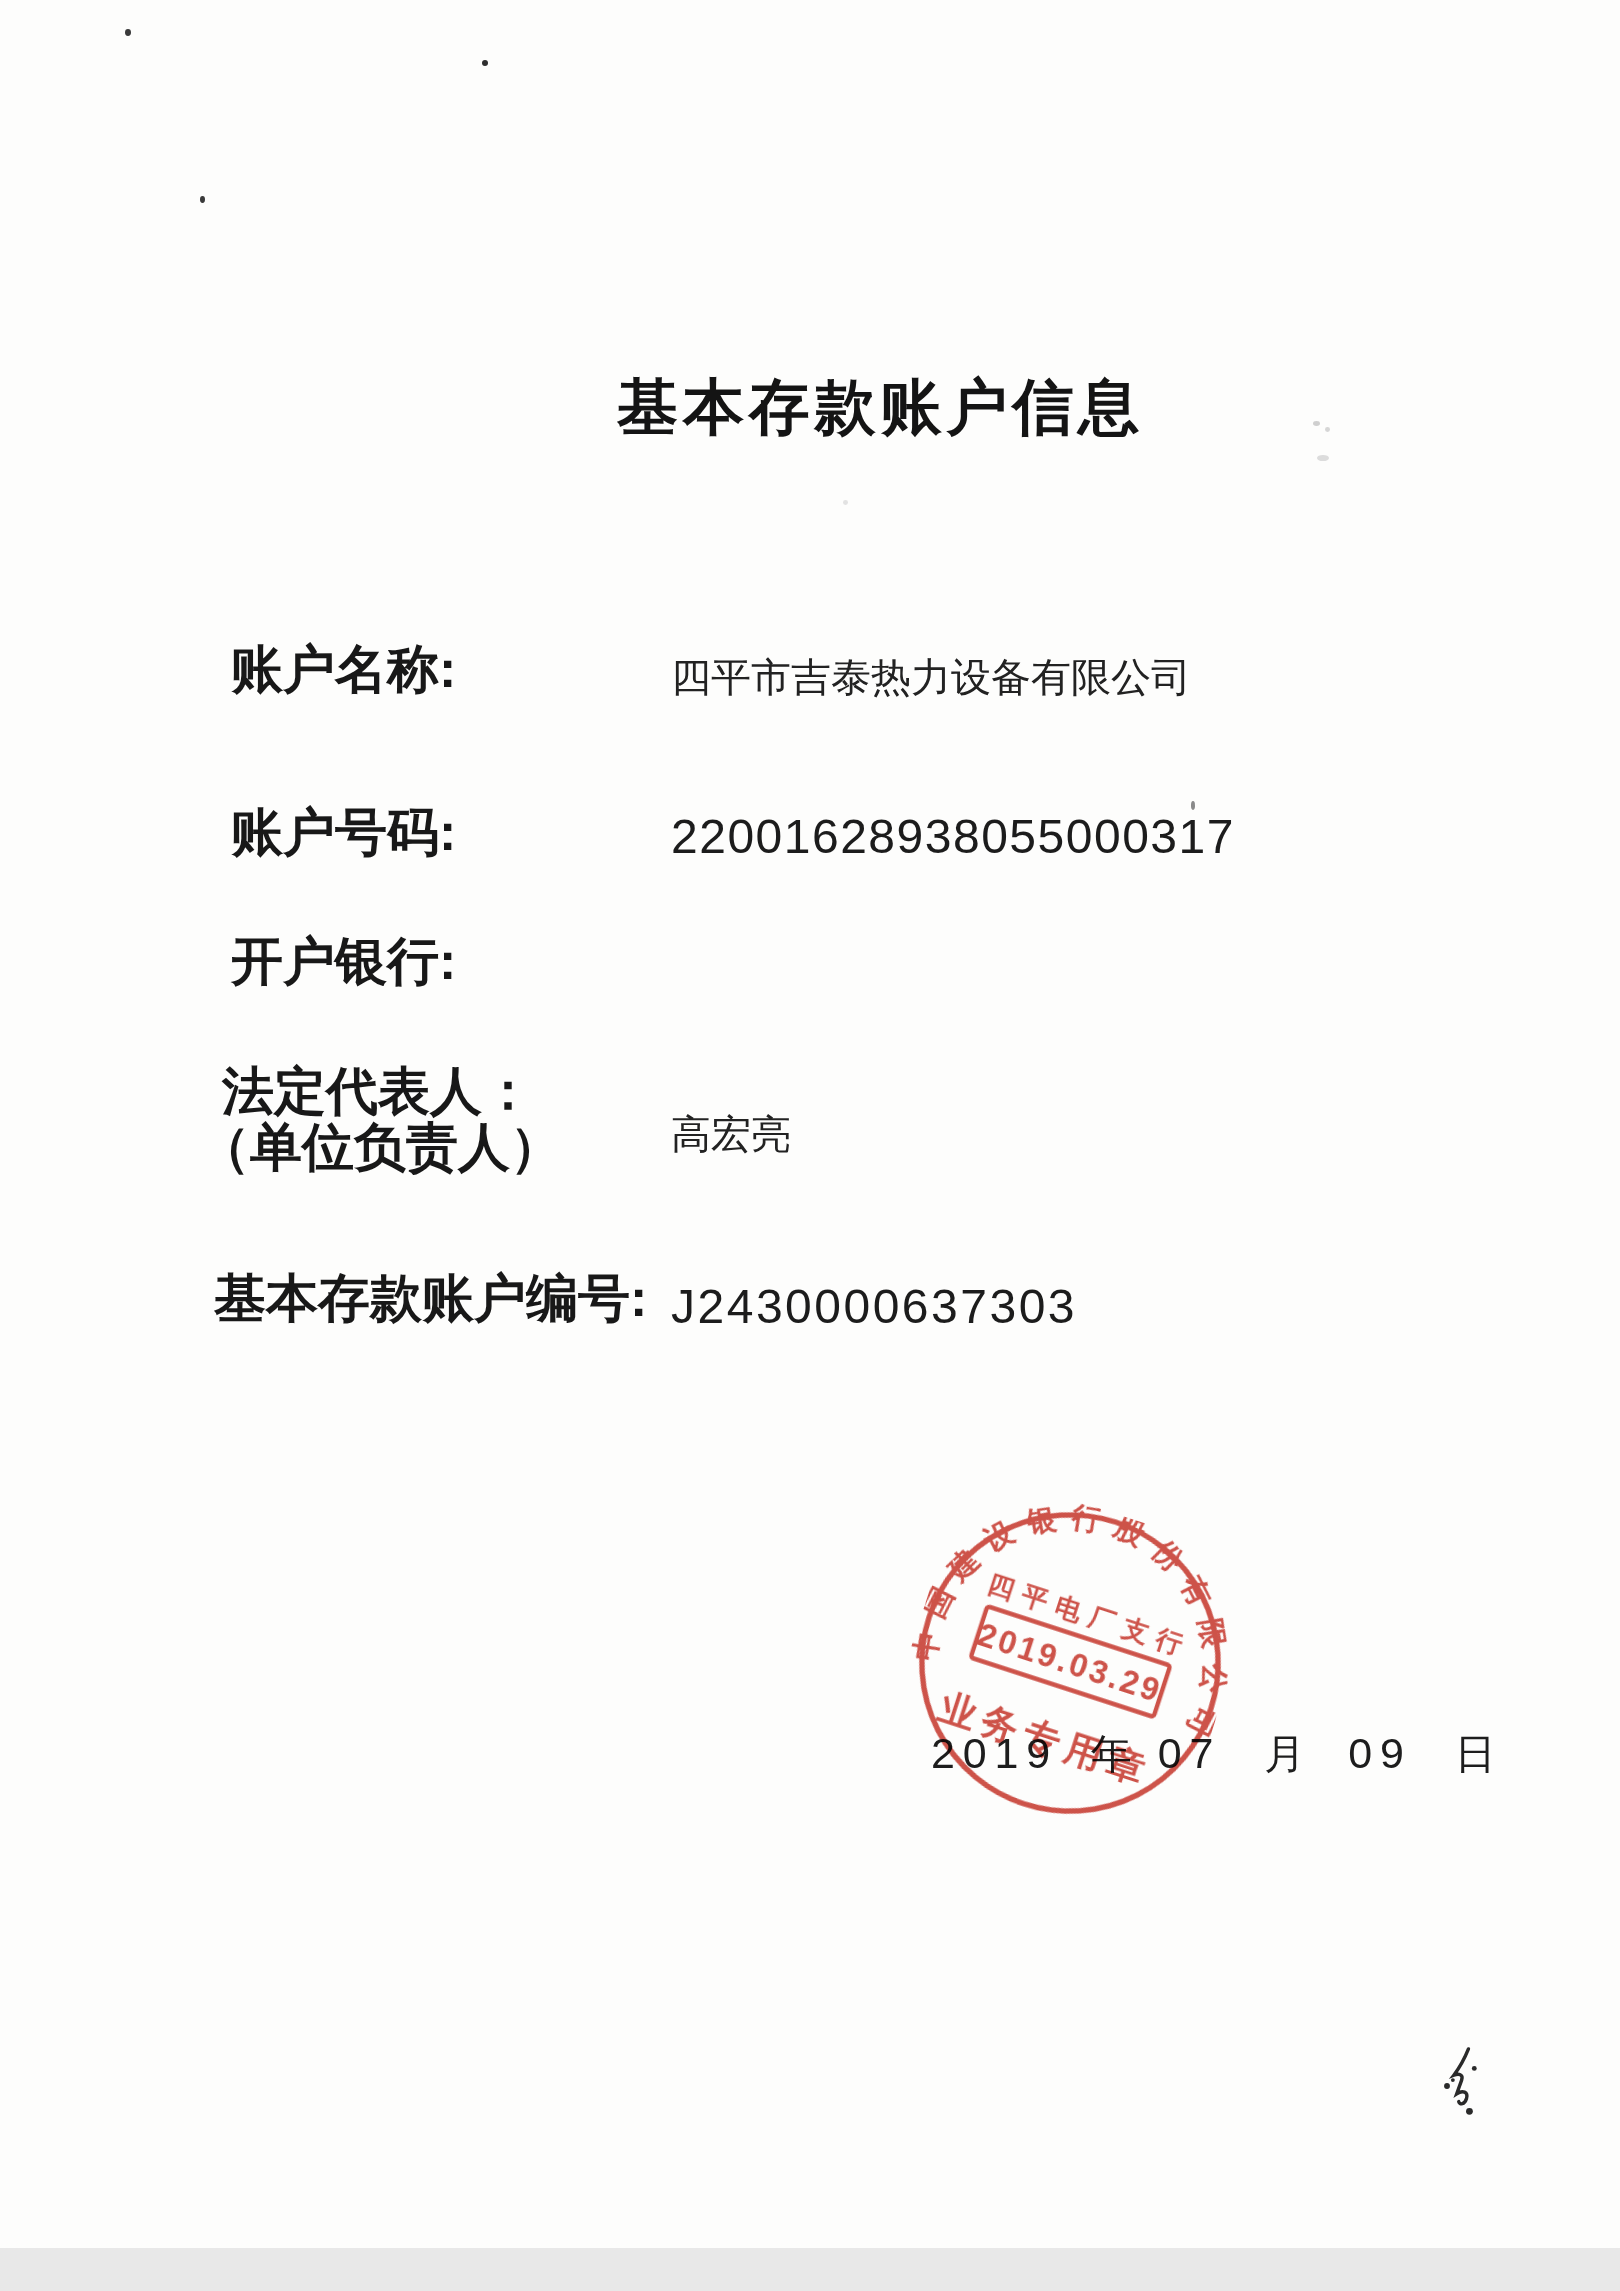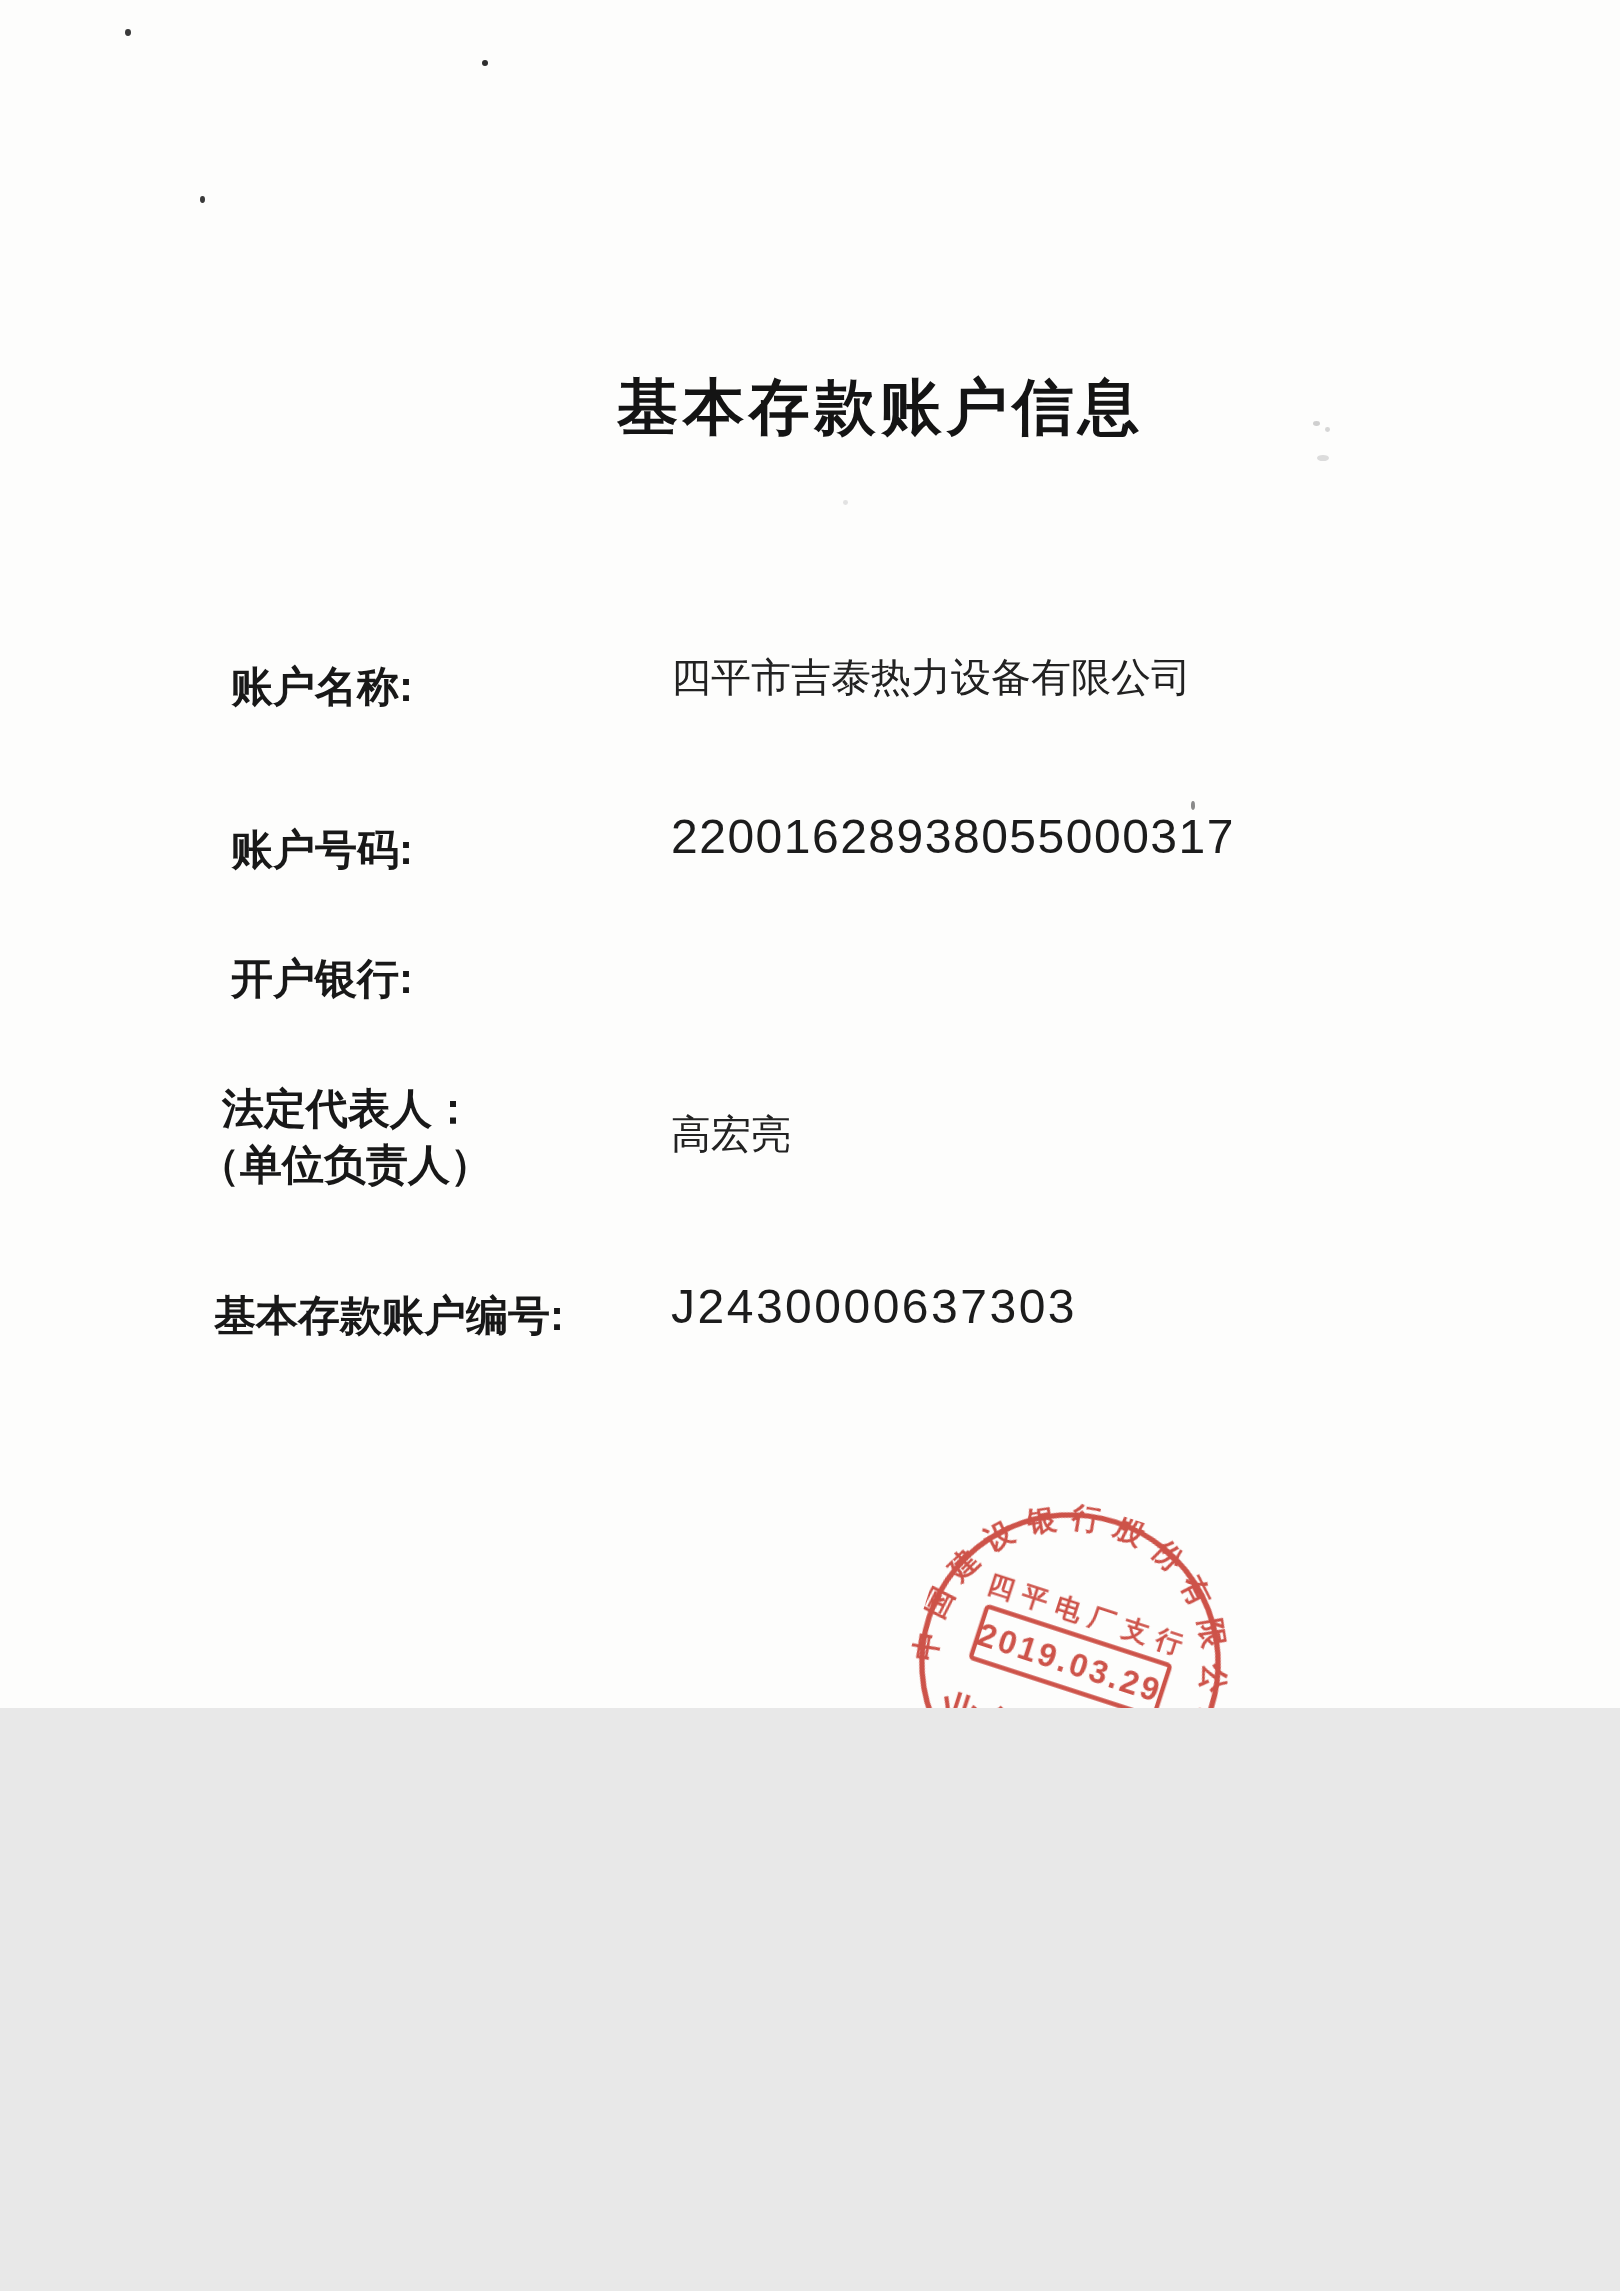--- a/index.html
+++ b/index.html
@@ -1,44 +1,43 @@
 <!DOCTYPE html>
 <html><head>
 <meta charset="utf-8">
 <style>
   * { margin: 0; padding: 0; box-sizing: border-box; }
   html, body { background: #e8e8e8; }
   .page {
     position: relative;
     width: 1620px;
-    height: 1708px;
+    height: 2248px;
     background: #fdfdfc;
     overflow: hidden;
     font-family: "Liberation Sans", sans-serif;
     color: #1e1e1e;
     text-decoration: underline;
   }
   .doc-title {
     position: absolute;
     left: 617px;
     top: 367px;
     font-family: "Liberation Serif", serif;
     font-weight: 700;
     font-size: 61px;
     letter-spacing: 4.9px;
     color: #141414;
     white-space: nowrap;
   }
   .field-label {
     position: absolute;
-    font-size: 42px;
+    font-size: 52px;
     font-weight: 600;
     color: #181818;
     white-space: nowrap;
-    margin-top: 24px;
   }
   .field-value {
     position: absolute;
     font-size: 40px;
     font-weight: 500;
     color: #222;
     white-space: nowrap;
     margin-top: 19px;
   }
   .field-value.numeric {

